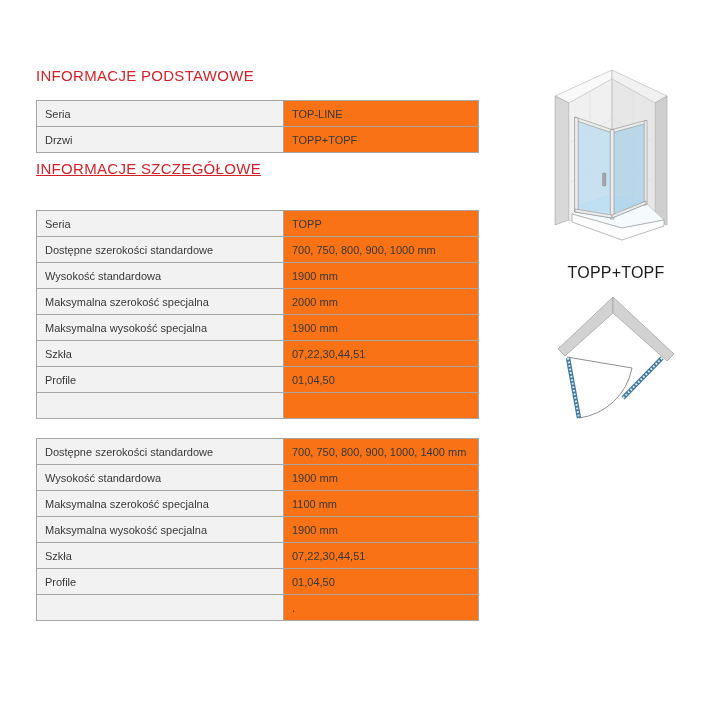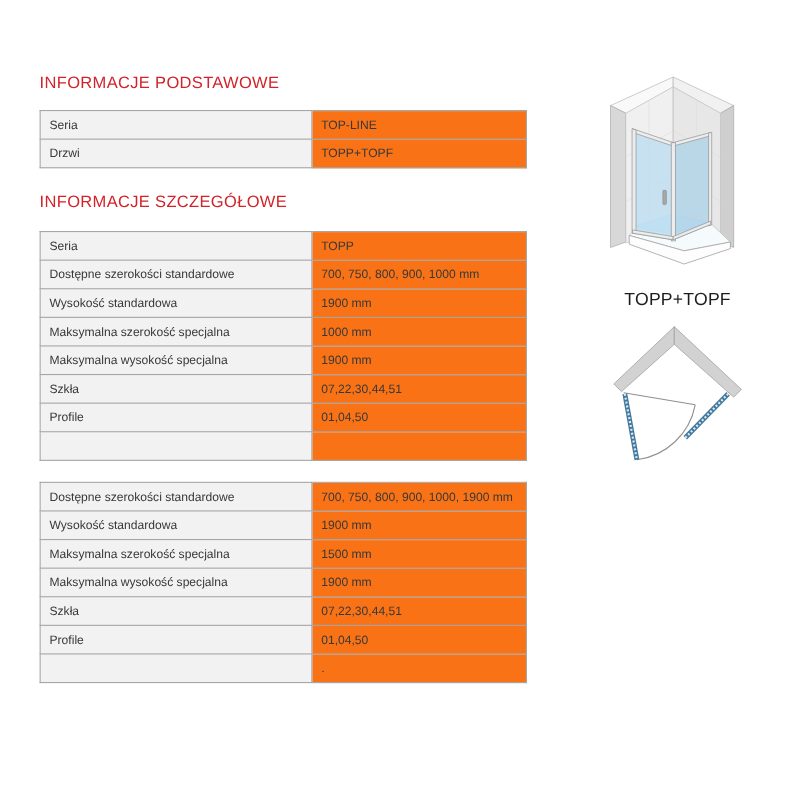--- a/index.html
+++ b/index.html
@@ -10,21 +10,21 @@
   }
   #screen { position:absolute; left:0; top:0; width:720px; height:720px; background:#fff; }
 
   .heading {
     position:absolute; left:36px;
     font-size:15px; font-weight:400; letter-spacing:0.3px;
     color:var(--heading-red, #d2232a);
     white-space:nowrap;
   }
   #heading-basic    { top:67px; }
-  #heading-detailed { top:175px; }
+  #heading-detailed { top:160px;text-decoration:underline; }
 
   table.spec {
     position:absolute; left:36px; width:442px;
     border-collapse:collapse; table-layout:fixed;
     background:#fff;
   }
   #table-basic    { top:100px; }
   #table-door     { top:210px; }
   #table-sidewall { top:438px; }
 
@@ -89,21 +89,21 @@
     <td class="col-value">700, 750, 800, 900, 1000 mm</td>
   </tr>
 
   <tr>
     <td class="col-label">Wysokość standardowa</td>
     <td class="col-value">1900 mm</td>
   </tr>
 
   <tr>
     <td class="col-label">Maksymalna szerokość specjalna</td>
-    <td class="col-value">1000 mm</td>
+    <td class="col-value">2000 mm</td>
   </tr>
 
   <tr>
     <td class="col-label">Maksymalna wysokość specjalna</td>
     <td class="col-value">1900 mm</td>
   </tr>
 
   <tr>
     <td class="col-label">Szkła</td>
     <td class="col-value">07,22,30,44,51</td>
@@ -123,31 +123,31 @@
 
   <table class="spec" id="table-sidewall">
     <colgroup>
         <col class="c1">
         <col class="c2">
       </colgroup>
     <tbody>
 
   <tr>
     <td class="col-label">Dostępne szerokości standardowe</td>
-    <td class="col-value">700, 750, 800, 900, 1000, 1900 mm</td>
+    <td class="col-value">700, 750, 800, 900, 1000, 1400 mm</td>
   </tr>
 
   <tr>
     <td class="col-label">Wysokość standardowa</td>
     <td class="col-value">1900 mm</td>
   </tr>
 
   <tr>
     <td class="col-label">Maksymalna szerokość specjalna</td>
-    <td class="col-value">1500 mm</td>
+    <td class="col-value">1100 mm</td>
   </tr>
 
   <tr>
     <td class="col-label">Maksymalna wysokość specjalna</td>
     <td class="col-value">1900 mm</td>
   </tr>
 
   <tr>
     <td class="col-label">Szkła</td>
     <td class="col-value">07,22,30,44,51</td>

